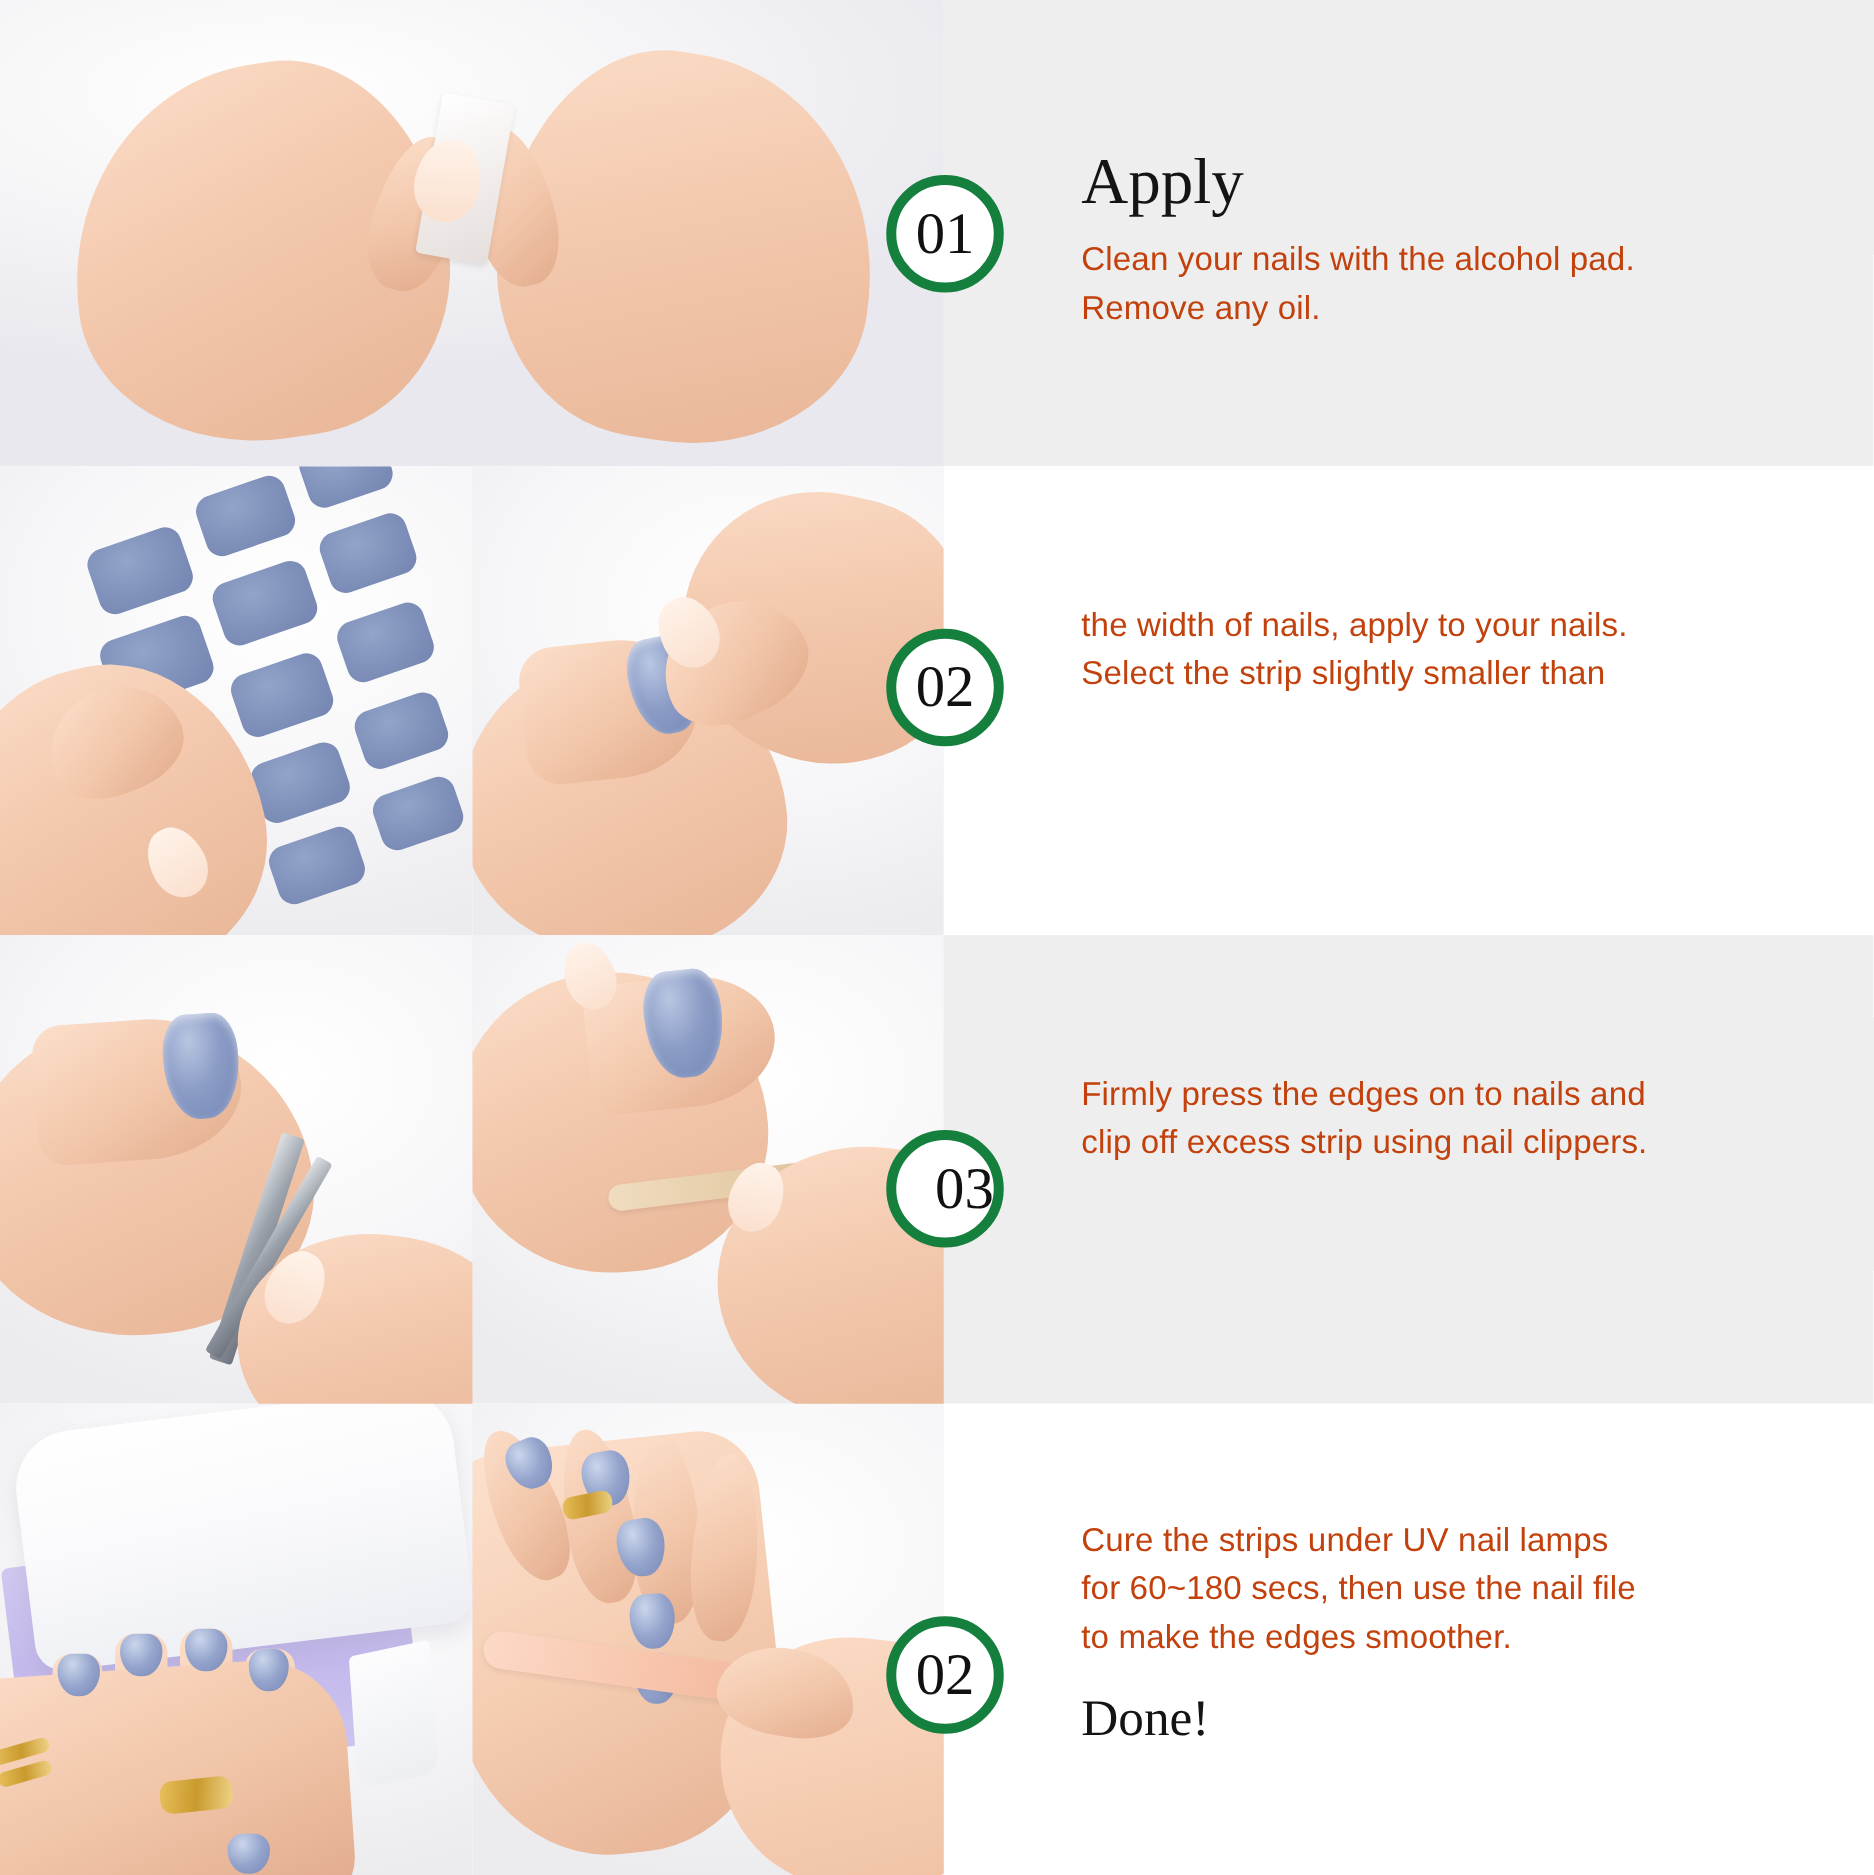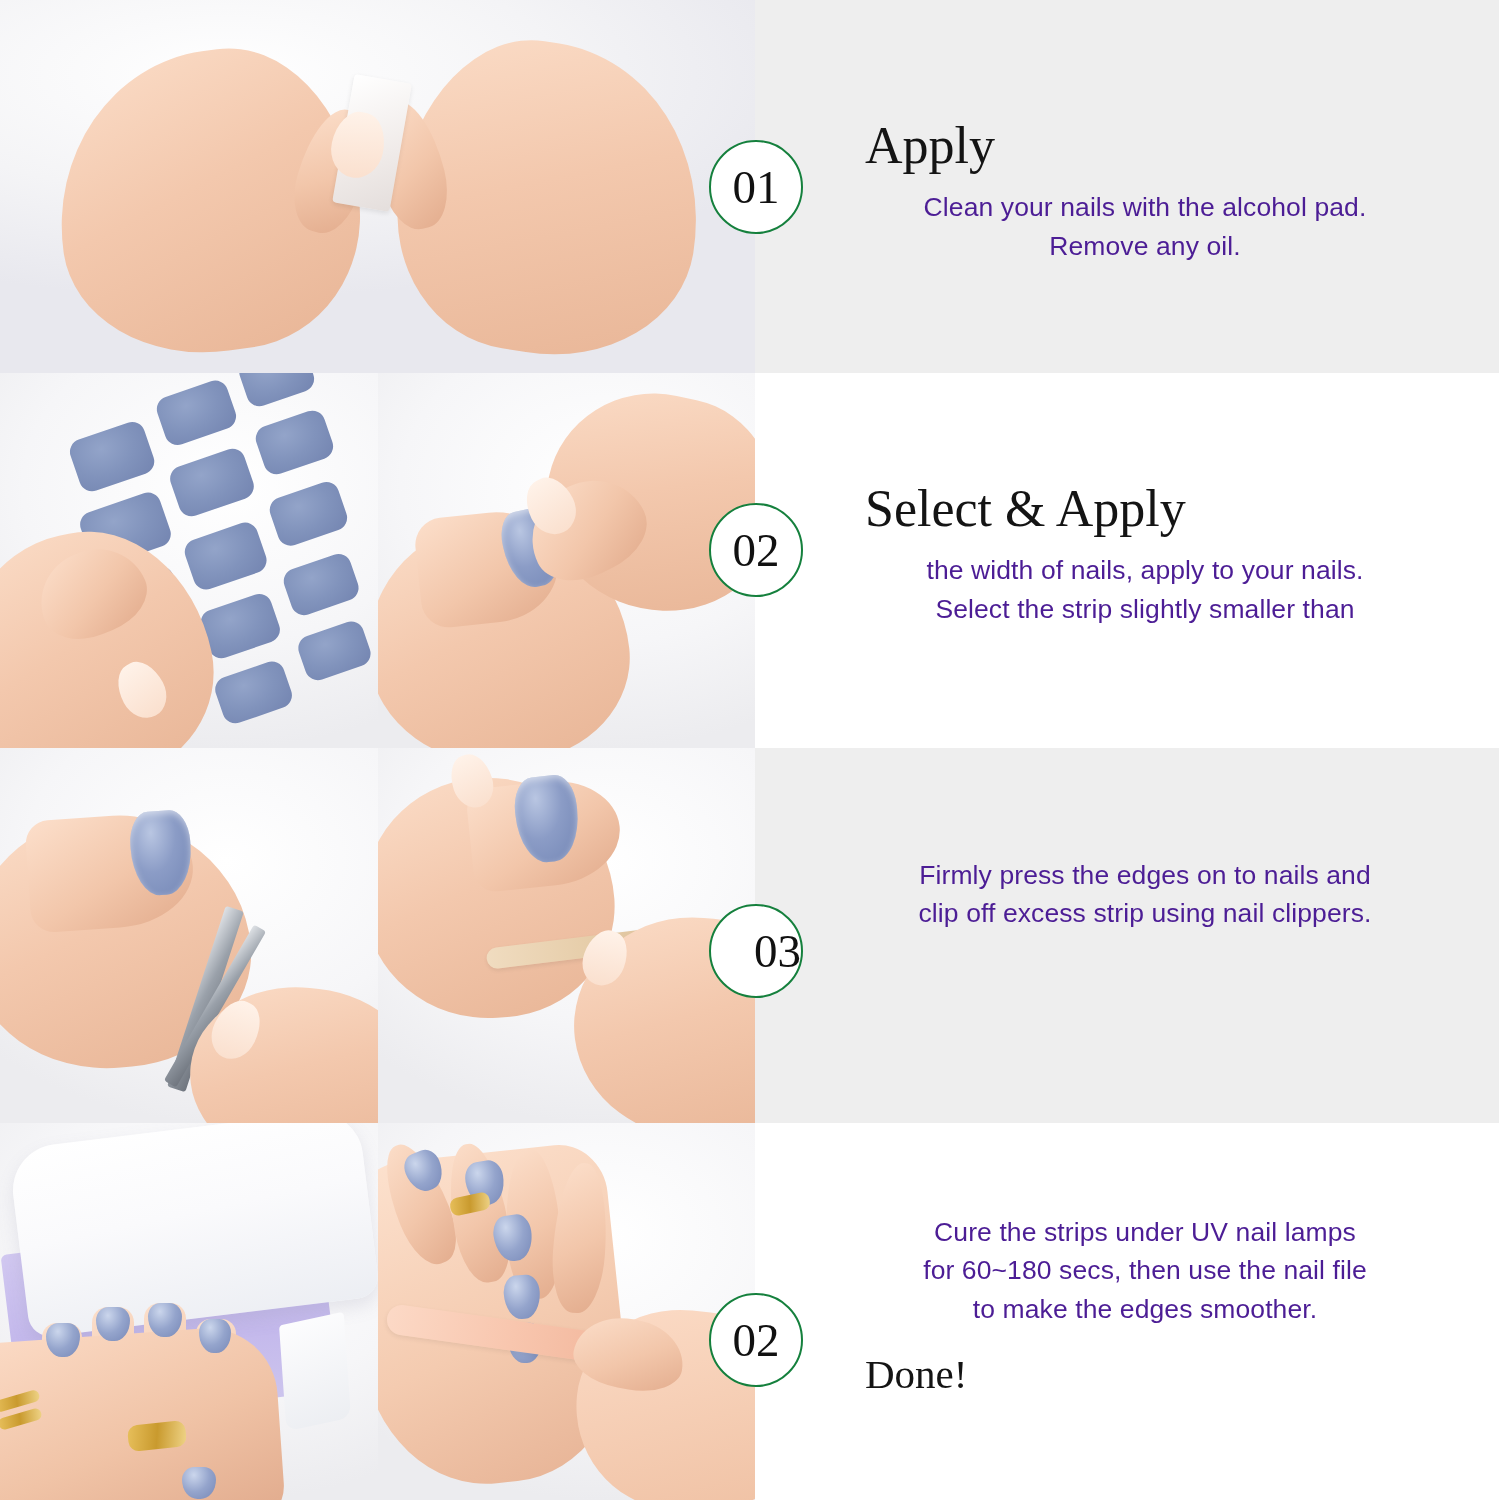--- a/index.html
+++ b/index.html
@@ -50,21 +50,21 @@
   .panel-left { width: 378px; }
   .panel-right { width: 377px; }
 
   
   .badge {
     position: absolute;
     width: 94px;
     height: 94px;
     border-radius: 50%;
     background: #ffffff;
-    border: 2px solid #15803d;
+    border: 8px solid #15803d;
     box-sizing: border-box;
     display: flex;
     align-items: center;
     justify-content: center;
     font-family: "Liberation Serif", serif;
     font-size: 47px;
     color: #111111;
     letter-spacing: 0px;
     z-index: 30;
     line-height: 1;
@@ -81,25 +81,24 @@
     font-size: 52px;
     color: #141414;
     margin: 0 0 14px 0;
     line-height: 1.08;
     font-weight: normal;
     white-space: nowrap;
   }
   .step-desc {
     font-family: "Liberation Sans", sans-serif;
     font-size: 26.5px;
-    color: #4c1d95;
+    color: #c2410c;
     line-height: 1.45;
     margin: 0;
     letter-spacing: 0.1px;
-    text-align: center;
   }
   .step-done {
     font-family: "Liberation Serif", serif;
     font-size: 41px;
     color: #141414;
     margin: 26px 0 0 0;
     line-height: 1;
   }
 
   
@@ -411,21 +410,20 @@
         <div class="finger" style="left:150px; top:110px; width:118px; height:92px; transform:rotate(-26deg); z-index:12;"></div>
         <div class="nail-plain" style="left:150px; top:104px; width:46px; height:58px; transform:rotate(-26deg); z-index:13;"></div>
       </div>
     </div>
 
     <div class="text-col">
       <div class="badge" style="left:-46px; top:130px;">
         <span>02</span>
       </div>
       <div class="textblock" style="top:108px;">
-        <h2 class="step-title">Select &amp; Apply</h2>
         <p class="step-desc">the width of nails, apply to your nails.</p>
         <p class="step-desc">Select the strip slightly smaller than</p>
       </div>
     </div>
   </div>
 
   <div class="row" style="top:748px; height:375px; background:#eeeeee;">
 
     <div class="photo-col">
 

